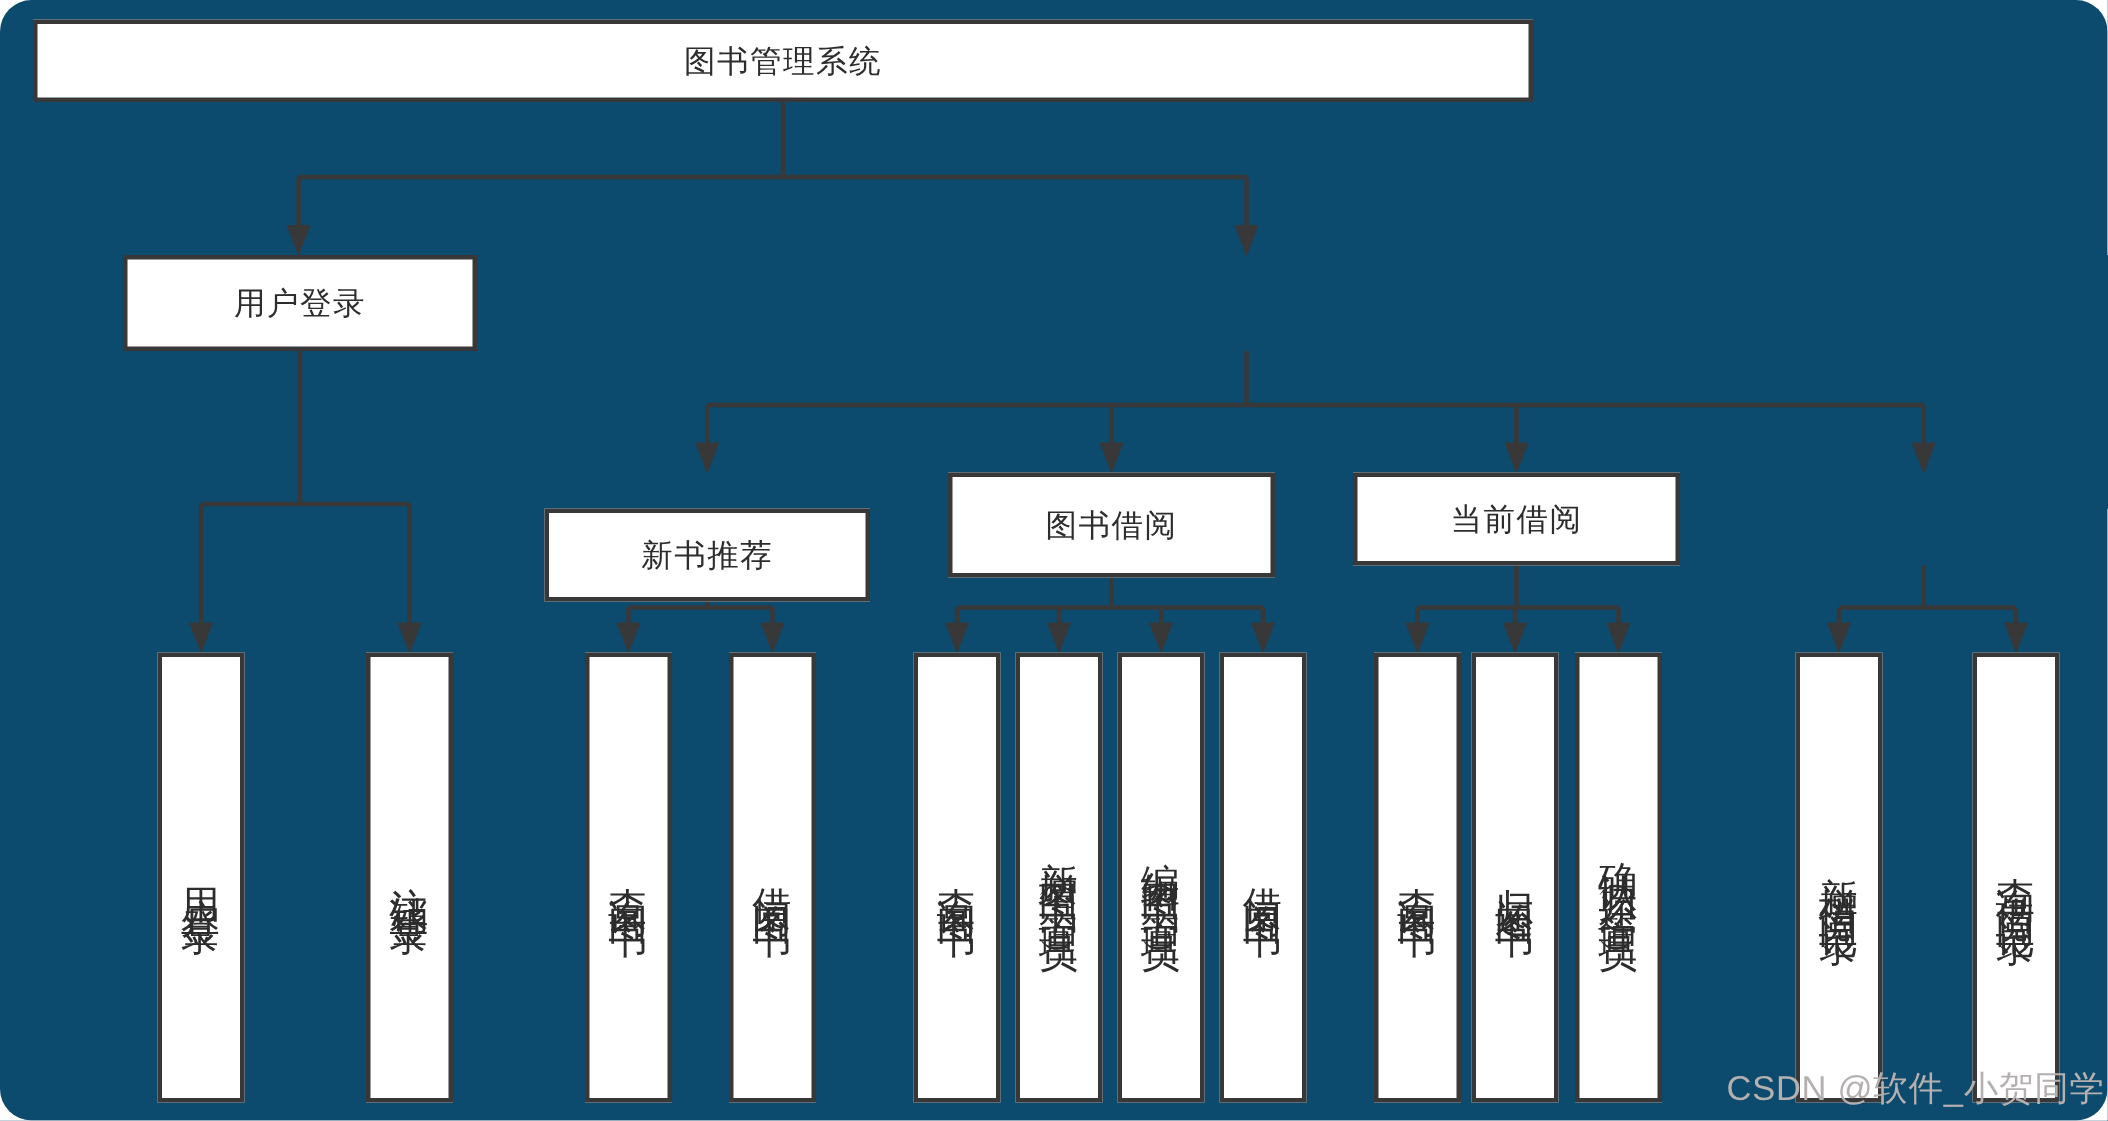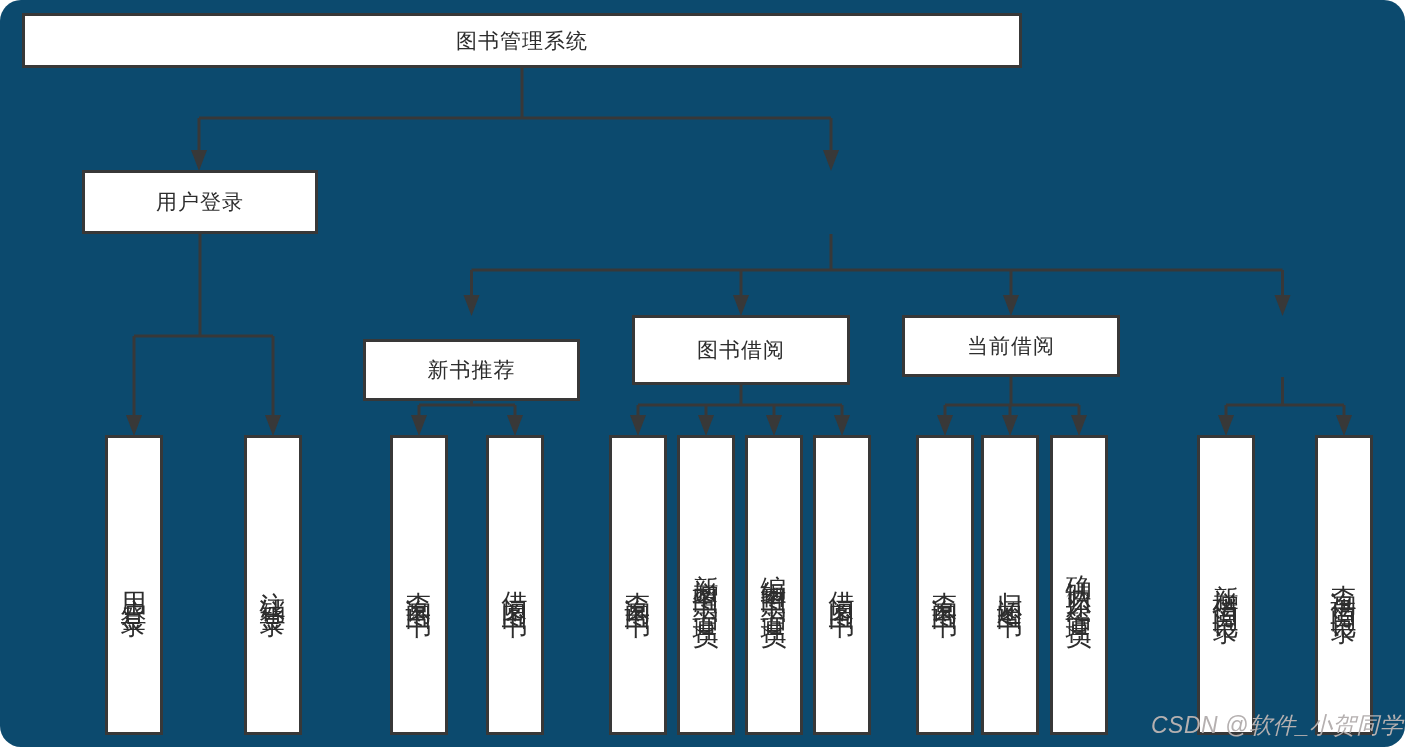--- a/index.html
+++ b/index.html
@@ -15,21 +15,21 @@
     border:3px solid #383838;background:#ffffff;color:#2d2d2d;
     display:flex;align-items:center;justify-content:center;
   }
   .hbox{font-size:21px;letter-spacing:1px;white-space:nowrap;}
   .vbox{
     writing-mode:vertical-rl;text-orientation:upright;
     font-size:26px;letter-spacing:7px;line-height:1;
   }
   .watermark{
     position:absolute;left:1151px;top:710px;z-index:5;
-    font-size:23px;color:#b5b0b0;white-space:nowrap;letter-spacing:0.5px;font-style:italic;
+    font-size:23px;color:#b5b0b0;white-space:nowrap;letter-spacing:0.5px;
   }
 </style>
 </head>
 <body>
 
 <div class="canvas">
 
   <svg class="connectors" width="1405" height="747" viewBox="0 0 1405 747">
 
     <g>

